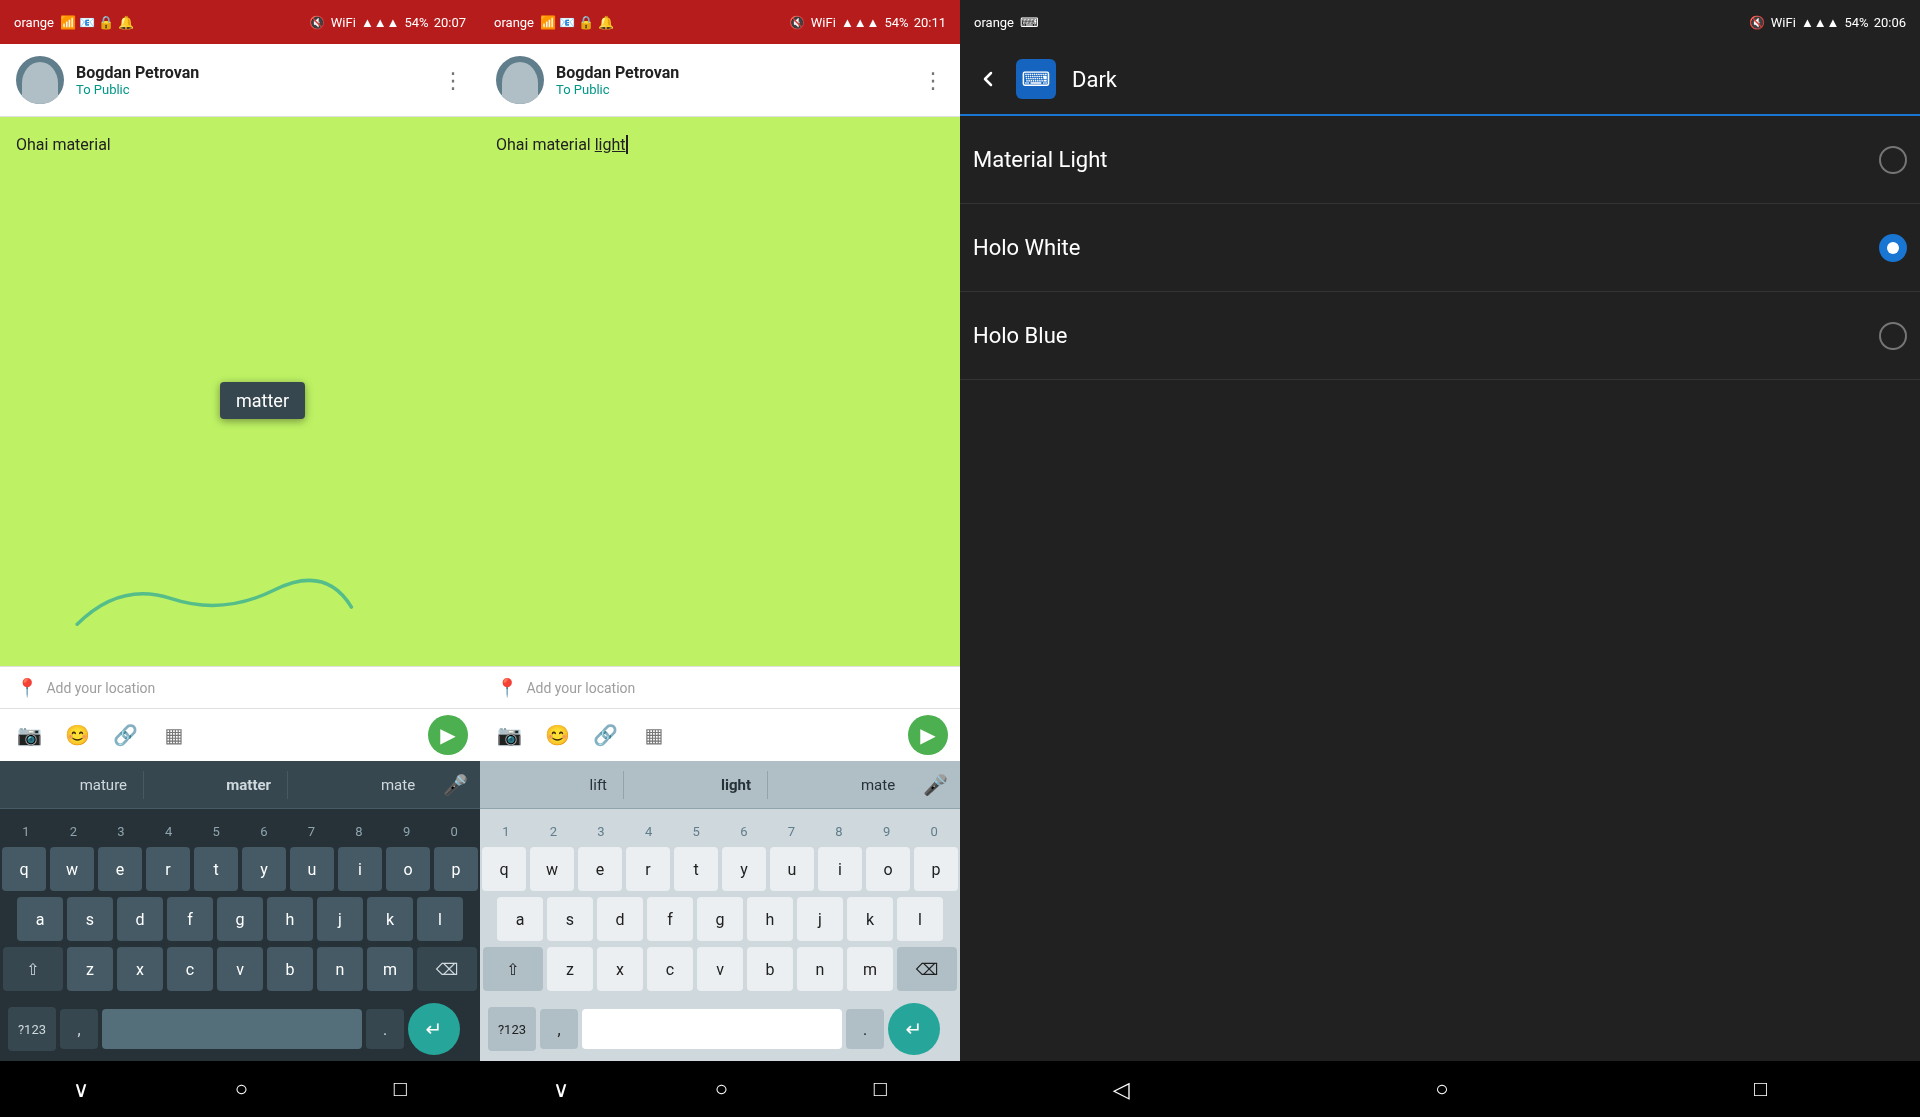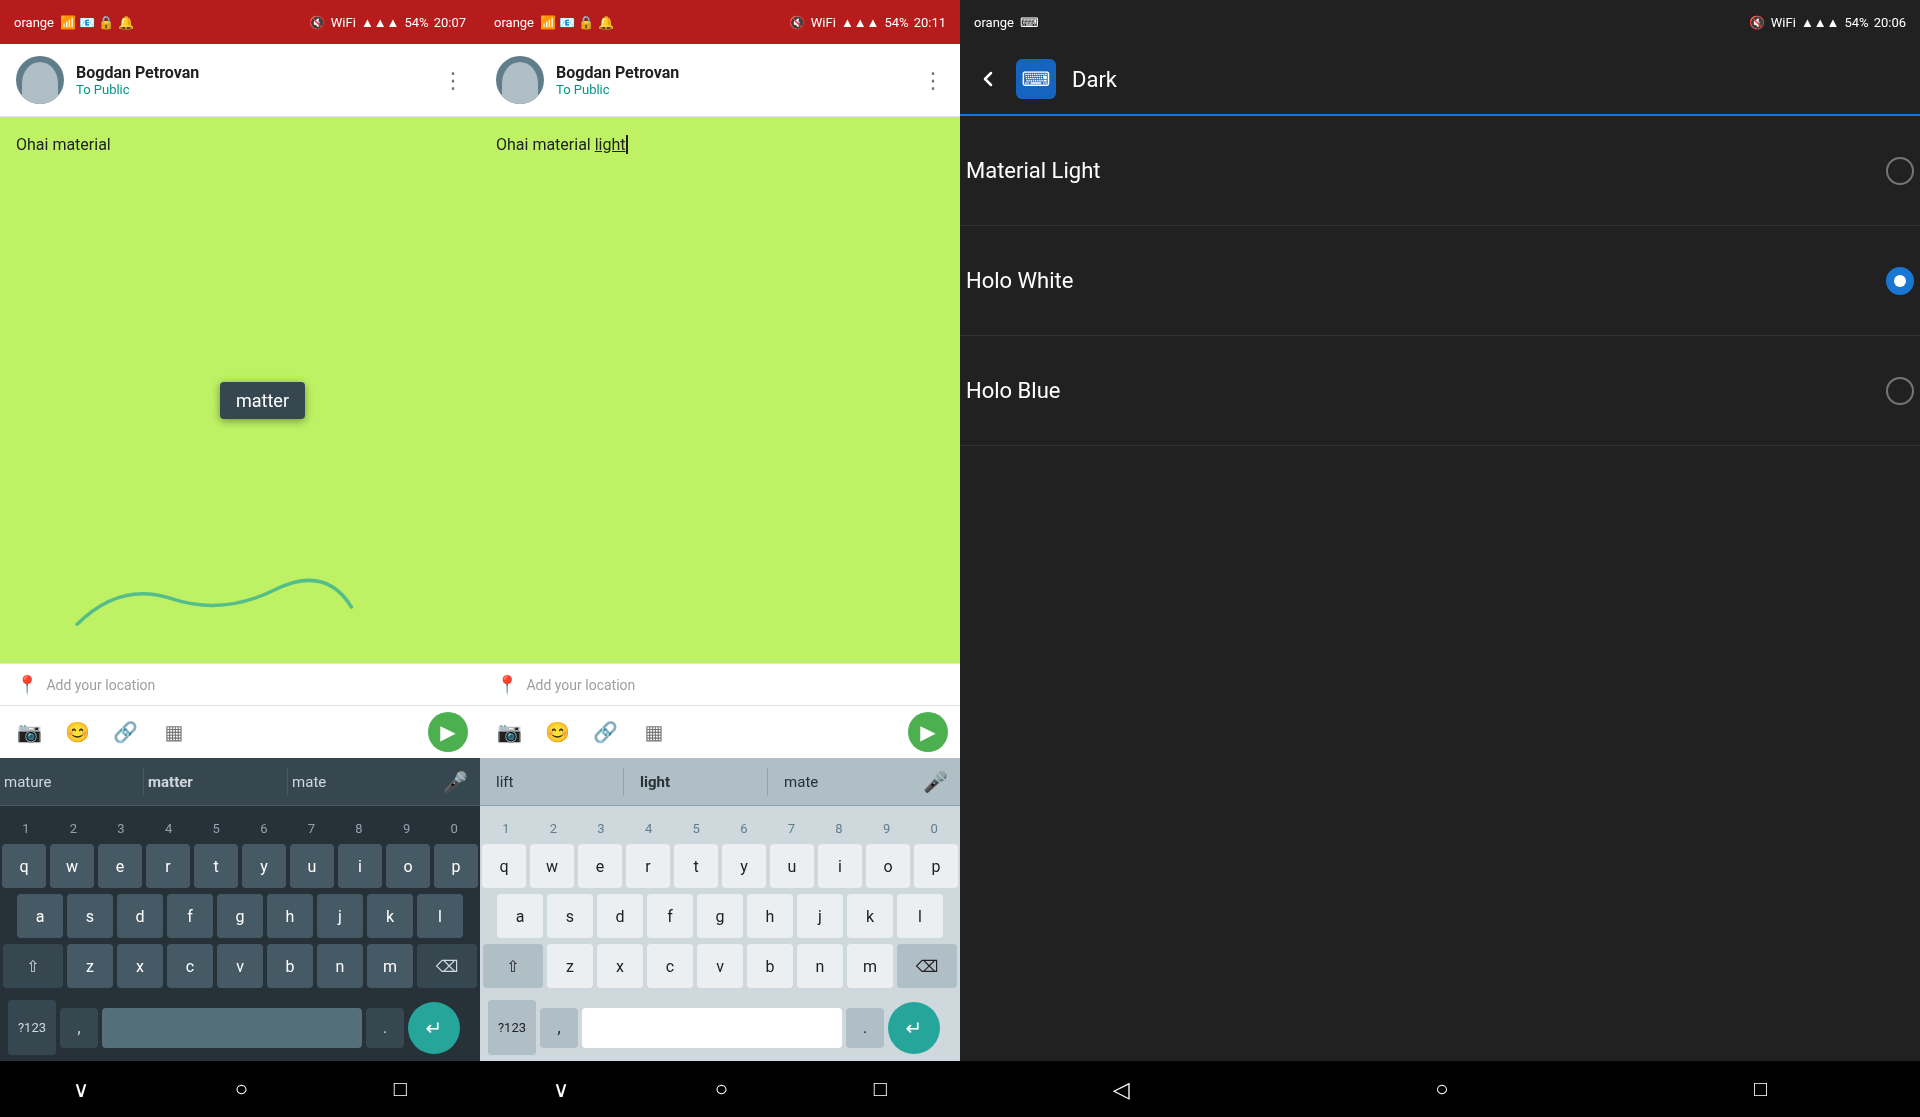--- a/index.html
+++ b/index.html
@@ -168,24 +168,24 @@
       height: 48px;
       background: #37474f;
       border-bottom: 1px solid #455a64;
     }
     .suggestions-bar.light {
       background: #b0bec5;
       border-bottom: 1px solid #90a4ae;
     }
     .suggestion {
       flex: 1;
-      text-align: left;
+      text-align: right;
       color: #cfd8dc;
       font-size: 15px;
-      padding: 0 4px;
+      padding: 0 16px;
       cursor: pointer;
       line-height: 48px;
     }
     .suggestion.light { color: #263238; margin-left: 12px; }
     .suggestion.bold { font-weight: bold; }
     .suggestion-divider {
       width: 1px; height: 28px;
       background: #455a64;
     }
     .suggestion-divider.light { background: #90a4ae; }
@@ -263,21 +263,21 @@
       cursor: pointer;
       flex-shrink: 0;
     }
     .bottom-row {
       display: flex;
       align-items: center;
       padding: 4px 8px 6px;
       gap: 4px;
     }
     .key-sym {
-      height: 55px;
+      height: 44px;
       min-width: 48px;
       background: #37474f;
       border-radius: 4px;
       display: flex; align-items: center; justify-content: center;
       color: #cfd8dc; font-size: 13px; cursor: pointer;
     }
     .key-sym.light {
       background: #b0bec5;
       color: #212121;
     }
@@ -405,22 +405,22 @@
 
     .theme-list {
       flex: 1;
       overflow-y: auto;
     }
 
     .theme-item {
       display: flex;
       align-items: center;
       justify-content: space-between;
-      padding: 0 6px;
-      height: 110px;
+      padding: 0 13px;
+      height: 88px;
       border-bottom: 1px solid #333;
       cursor: pointer;
     }
     .theme-item-label {
       font-size: 22px;
       color: #fff;
       font-weight: 400;
     }
     .radio-btn {
       width: 28px; height: 28px;

